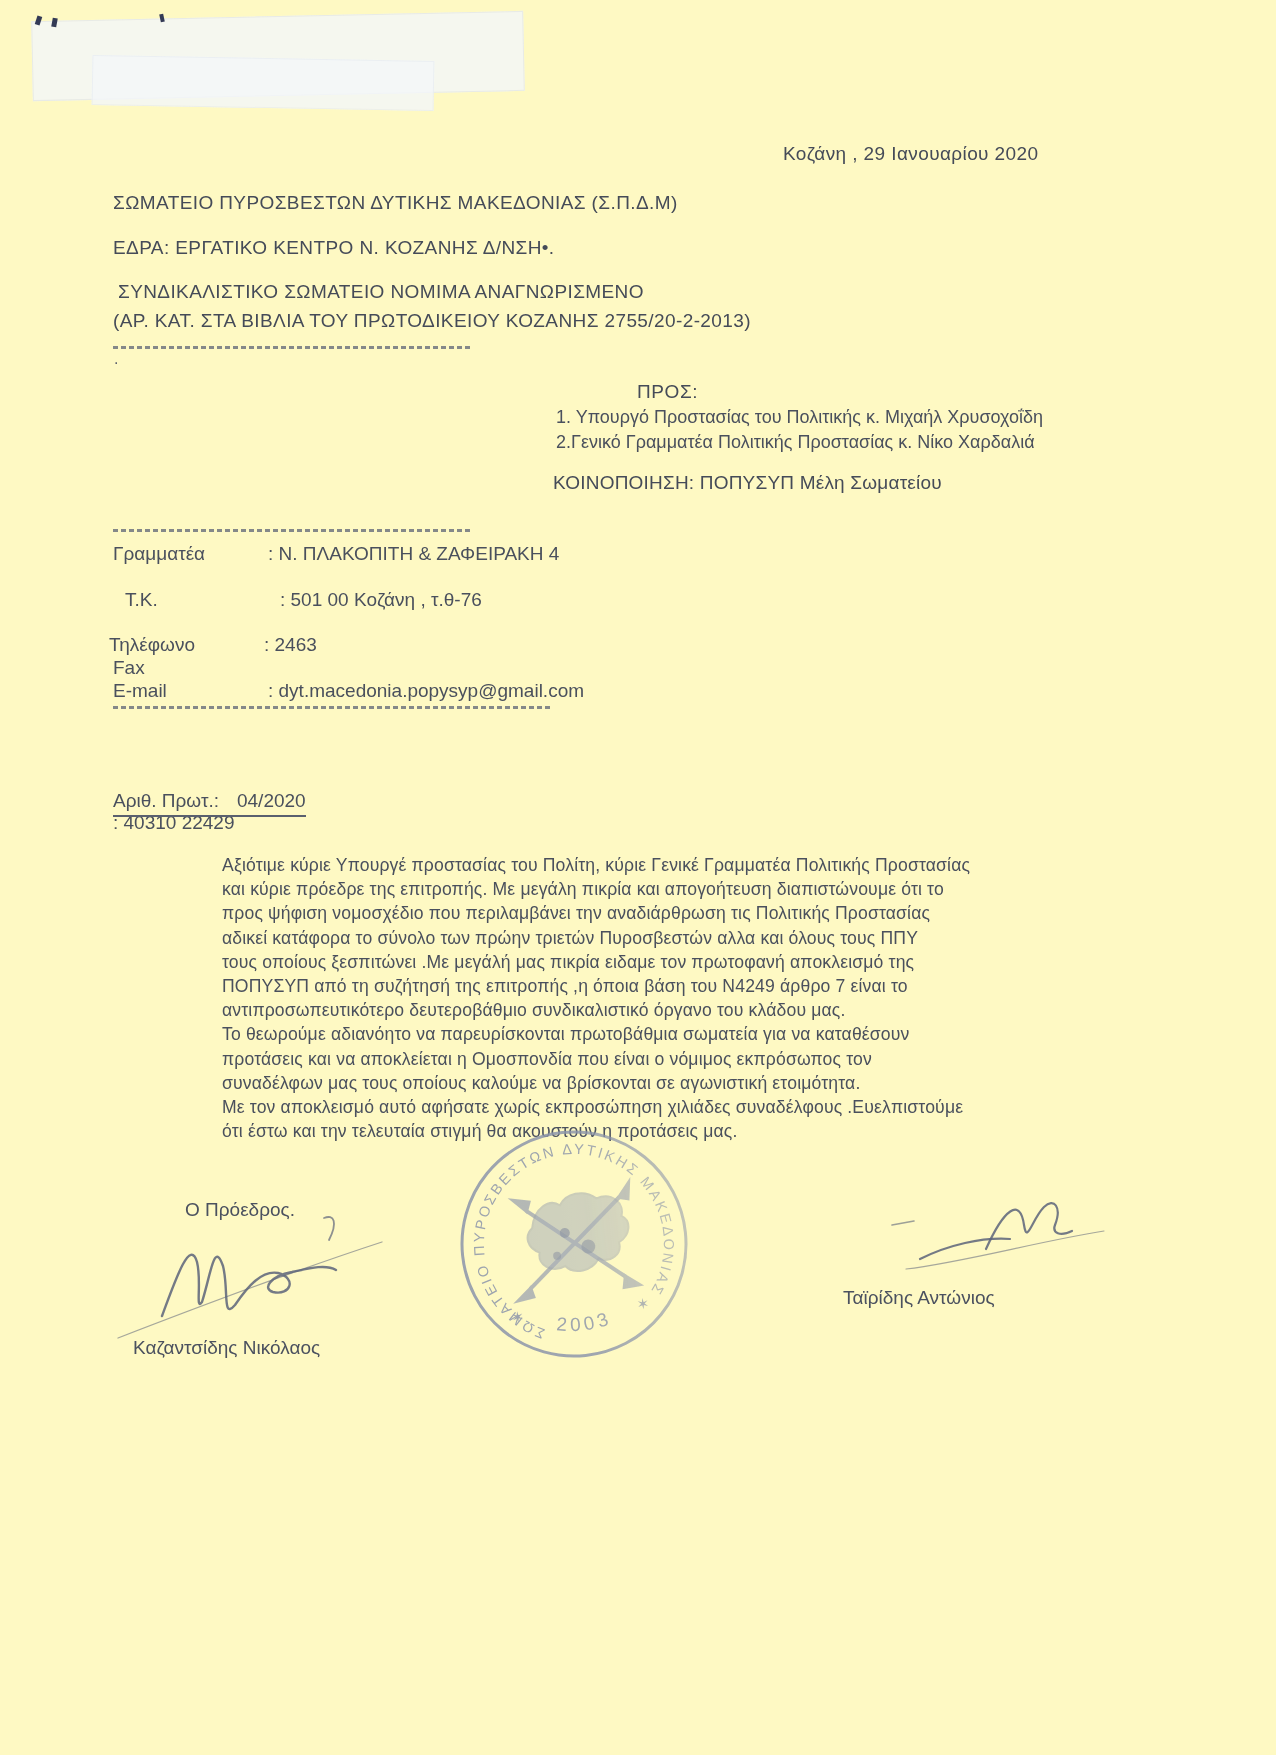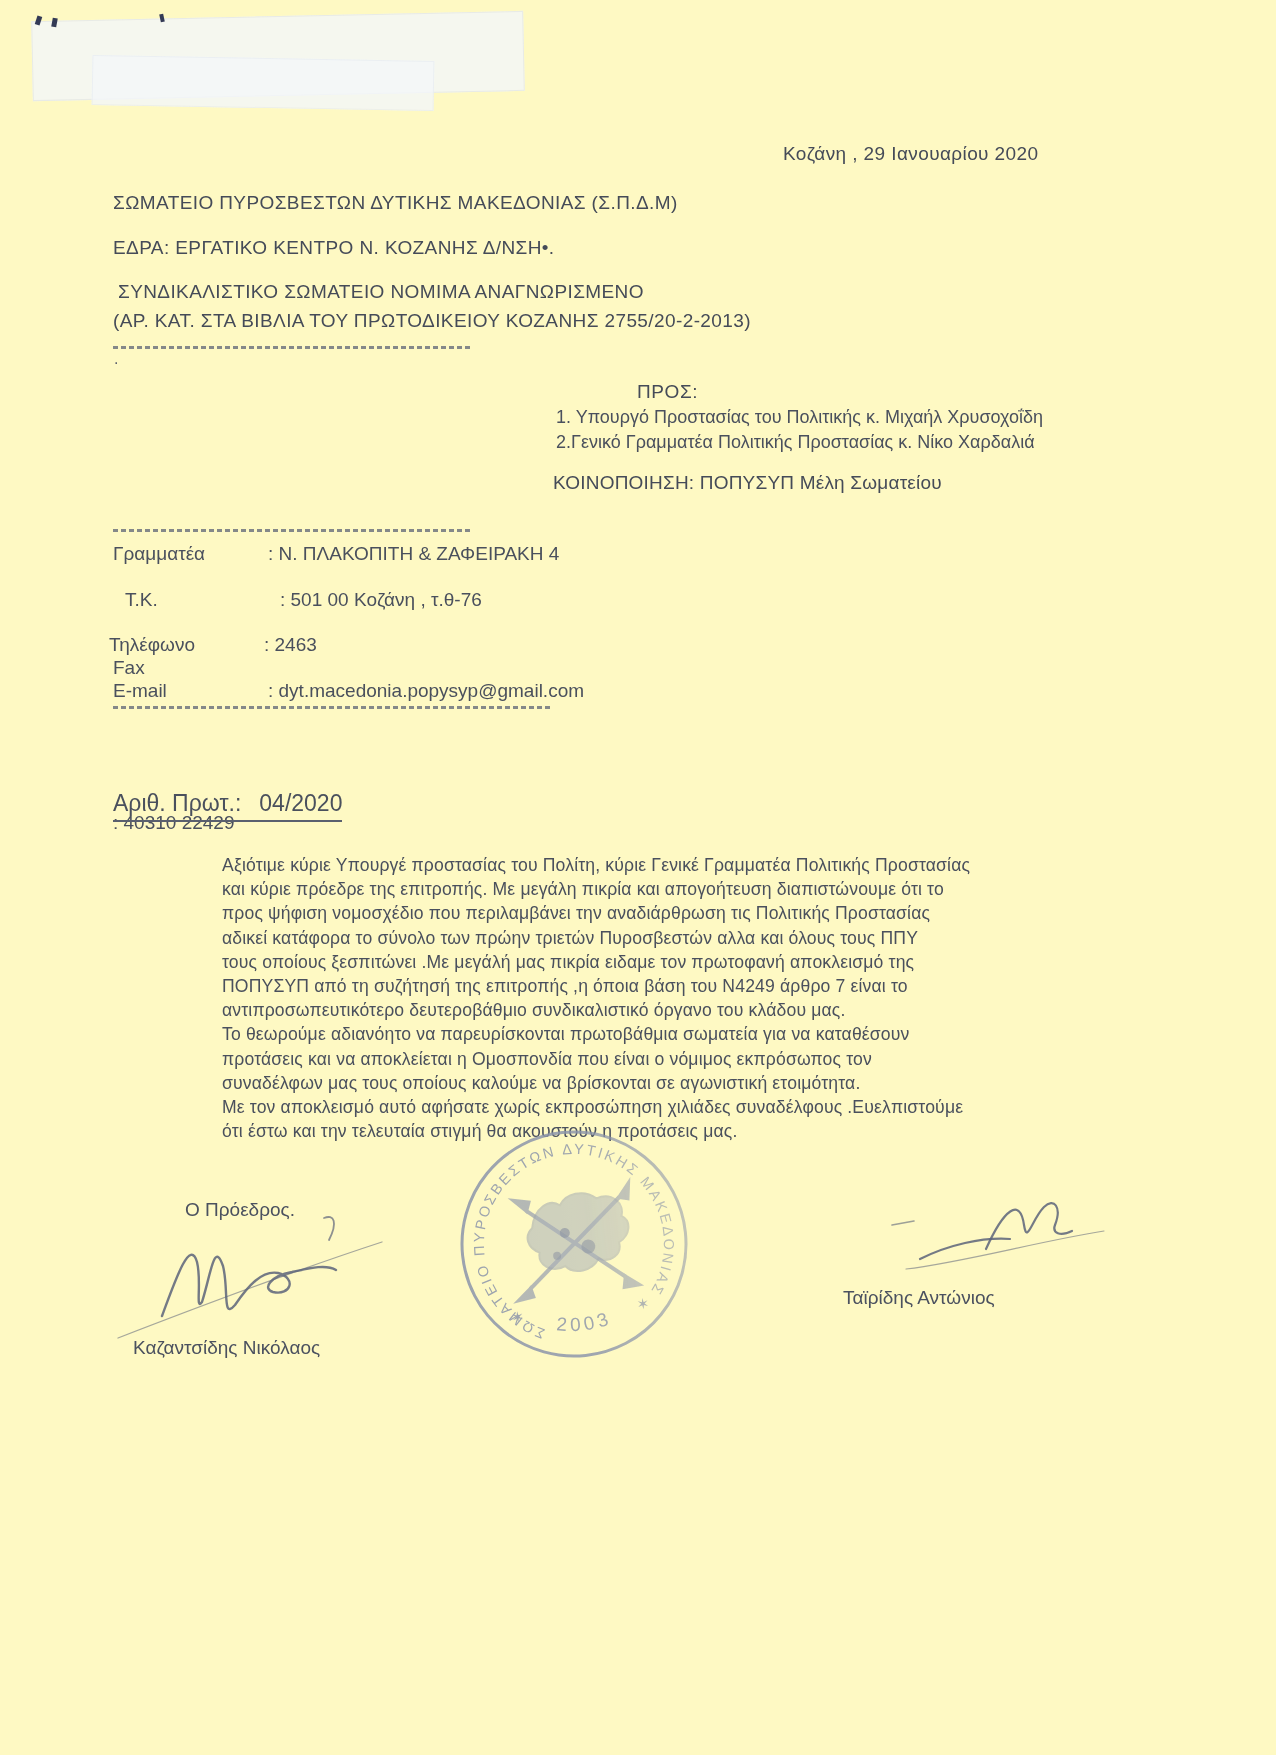--- a/index.html
+++ b/index.html
@@ -15,21 +15,21 @@
   .abs{position:absolute;}
   .hdr{font-size:19px;letter-spacing:.4px;color:#454b58;white-space:nowrap;}
   .dash{
     height:3px;
     background:repeating-linear-gradient(90deg,#666c7a 0 5px,transparent 5px 8px);
     opacity:.8;
   }
   .contact-row{display:flex;font-size:19px;color:#4a505d;white-space:nowrap;}
   .contact-row .lbl{width:155px;flex:0 0 155px;}
   .proto{
-    font-size:23px;color:#4a505d;
+    font-size:19px;color:#4a505d;
     border-bottom:2px solid #5a606e;
     padding-bottom:3px;white-space:nowrap;
   }
   .body-line{
     font-size:17.6px;line-height:24.2px;
     letter-spacing:.15px;color:#4a505d;white-space:nowrap;
   }
   .sig-name{font-size:19px;color:#4b515f;white-space:nowrap;}
   .faint-box{border:1px solid #e3e8ef;background:#f4f7fa;opacity:.8;}
   .mark{background:#333a55;position:absolute;}

